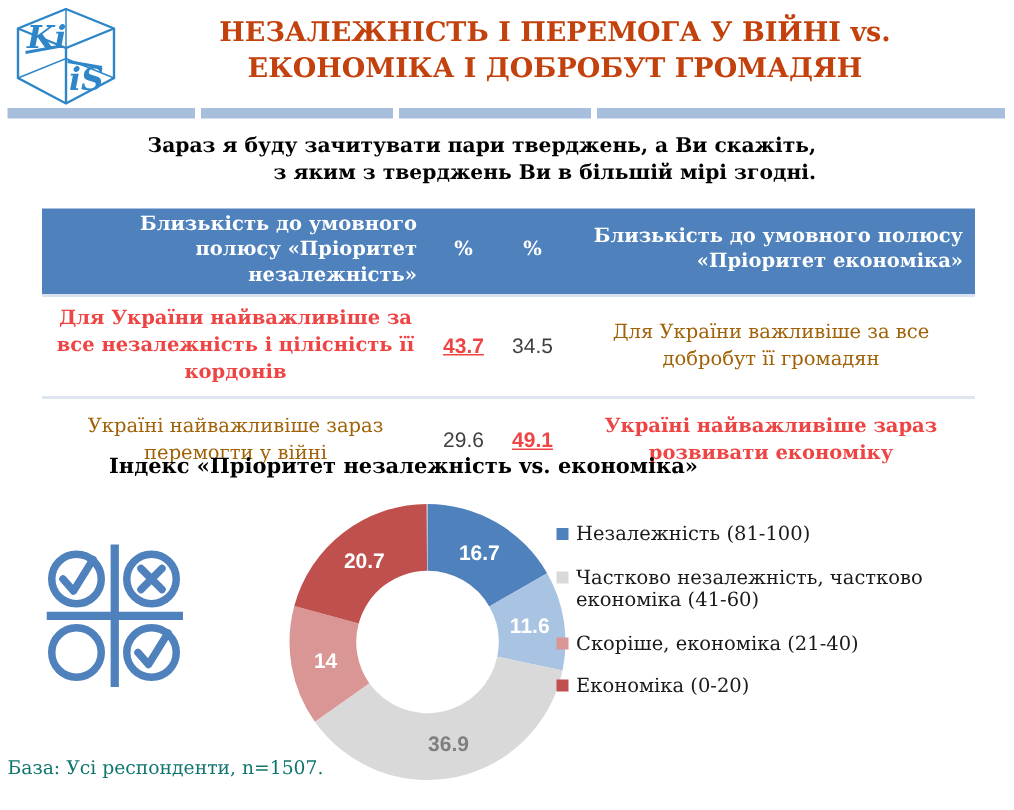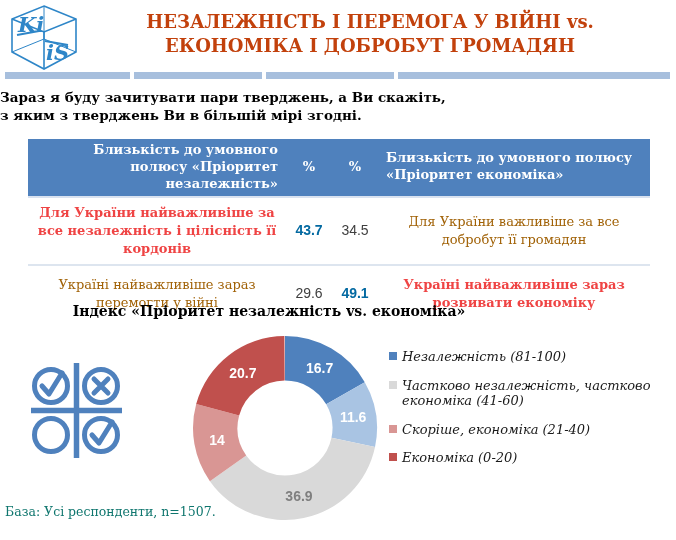--- a/index.html
+++ b/index.html
@@ -10,46 +10,46 @@
   
   .logo{position:absolute;left:6px;top:4px;width:76px;height:68px;}
   
   .title-block{position:absolute;left:120px;top:10px;width:500px;text-align:center;
     font-weight:bold;font-size:18px;line-height:1.35;color:#c2410c;}
   
   .divider{position:absolute;left:5px;top:72px;right:6px;height:7px;display:grid;
     grid-template-columns:125px 128px 128px 1fr;column-gap:4px;}
   .divider .seg{background:#a7bfdd;}
   
-  .intro{position:absolute;left:0;top:88px;width:544px;text-align:left;
+  .intro{position:absolute;left:0;top:88px;width:544px;text-align:right;
     font-weight:bold;font-size:13.5px;line-height:1.35;color:#000;}
   
   .cmp-table{position:absolute;left:28px;top:139px;width:622px;display:grid;
     grid-template-columns:258px 46px 46px 272px;}
   .thead-cell{background:#4f81bd;color:#fff;font-weight:bold;font-size:13px;line-height:1.3;
     display:flex;align-items:center;min-height:45px;padding:3px 8px;box-sizing:border-box;
     border-bottom:2px solid #d9e2f0;}
   .thead-left{justify-content:flex-end;text-align:right;padding-left:46px;}
-  .thead-right{justify-content:flex-start;text-align:left;}
+  .thead-right{justify-content:flex-start;text-align:right;}
   .thead-pct{justify-content:center;padding:3px 2px;}
   .cell{font-size:13px;line-height:1.4;display:flex;align-items:center;justify-content:center;
     text-align:center;padding:6px 6px;box-sizing:border-box;color:#a16207;}
   .r1{min-height:58px;border-bottom:2px solid #dde5ef;}
   .r2{min-height:56px;}
   .cell-bold{font-weight:bold;color:#ef4444;}
   .val{font-family:"Liberation Sans","DejaVu Sans",sans-serif;font-size:14px;color:#3f3f3f;padding:6px 2px;}
-  .val-red{color:#0369a1;font-weight:bold;}
+  .val-red{color:#ef4444;font-weight:bold;text-decoration:underline;}
   
   .section-title{position:absolute;left:0;top:303px;width:538px;text-align:center;
     font-weight:bold;font-size:14px;color:#000;}
   
   .ttt-icon{position:absolute;left:31px;top:362px;}
   .donut{position:absolute;left:189px;top:334px;}
   .donut text{font-family:"Liberation Sans","DejaVu Sans",sans-serif;font-size:14px;font-weight:bold;}
-  .legend{position:absolute;left:389px;top:349px;width:278px;font-style:italic;}
+  .legend{position:absolute;left:371px;top:349px;width:278px;}
   .legend-item{display:flex;align-items:flex-start;margin-bottom:13px;font-size:13px;line-height:1.2;color:#1a1a1a;}
   .legend-marker{flex:0 0 8px;width:8px;height:8px;margin:3px 5px 0 0;}
   
   .footer{position:absolute;left:5px;top:504px;font-size:12.5px;color:#0f766e;}
 </style>
 </head>
 <body>
 
 <div class="page">
 

